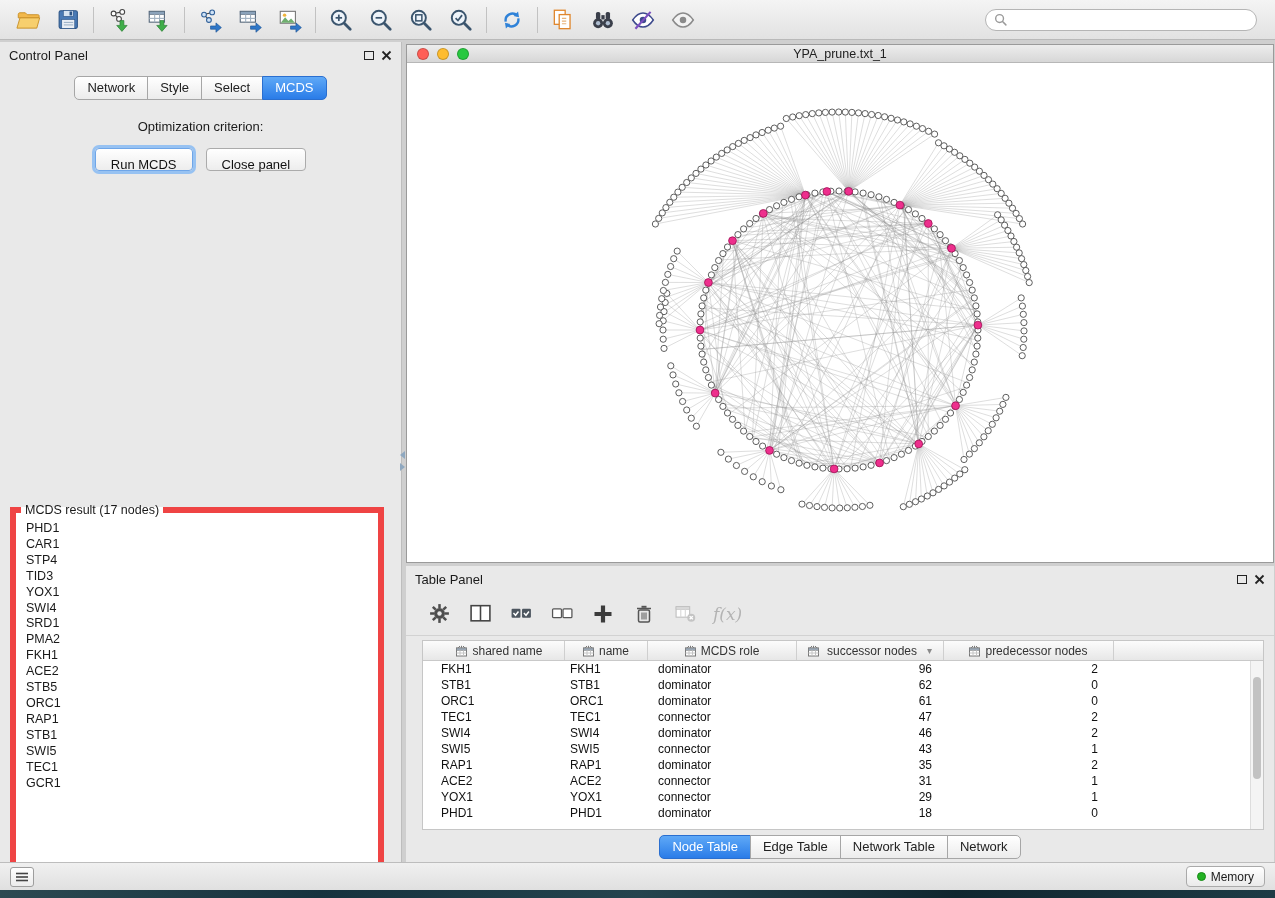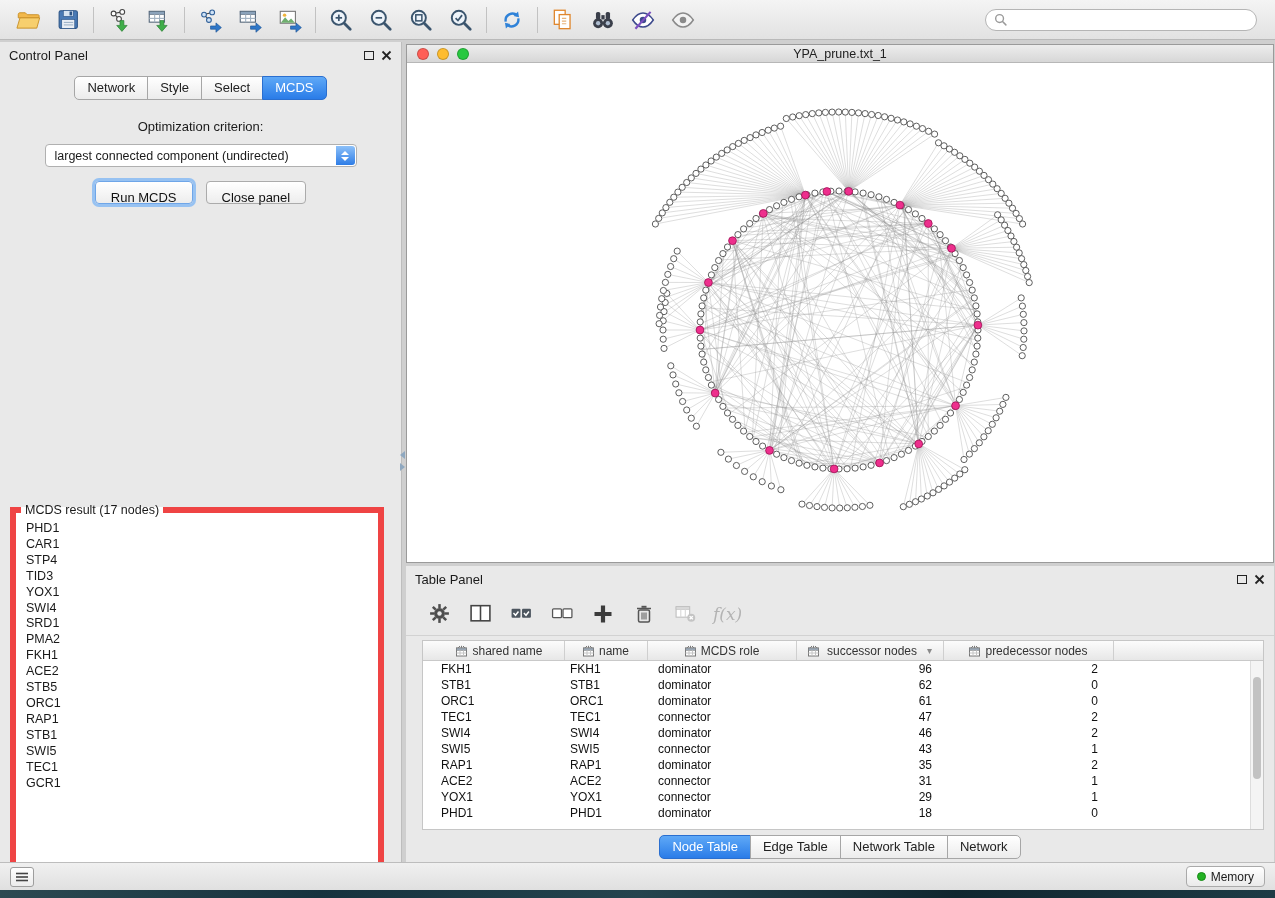--- a/index.html
+++ b/index.html
@@ -289,27 +289,20 @@
 
       <div class="seg-tabs">
           <div class="seg-tab">Network</div>
           <div class="seg-tab">Style</div>
           <div class="seg-tab">Select</div>
           <div class="seg-tab active">MCDS</div>
         </div>
 
       <div class="opt-label">Optimization criterion:</div>
 
-      <div class="dropdown">
-        <span class="dd-text">largest connected component (undirected)</span>
-        <span class="dd-stepper">
-            <span class="dd-up"></span>
-            <span class="dd-down"></span>
-          </span>
-      </div>
 
       <div class="btn-row">
         <button class="aqua-btn focused">Run MCDS</button>
         <button class="aqua-btn">Close panel</button>
       </div>
 
       <fieldset class="result-box">
         <legend>MCDS result (17 nodes)</legend>
         <div class="mcds-list">
             <div>PHD1</div>

